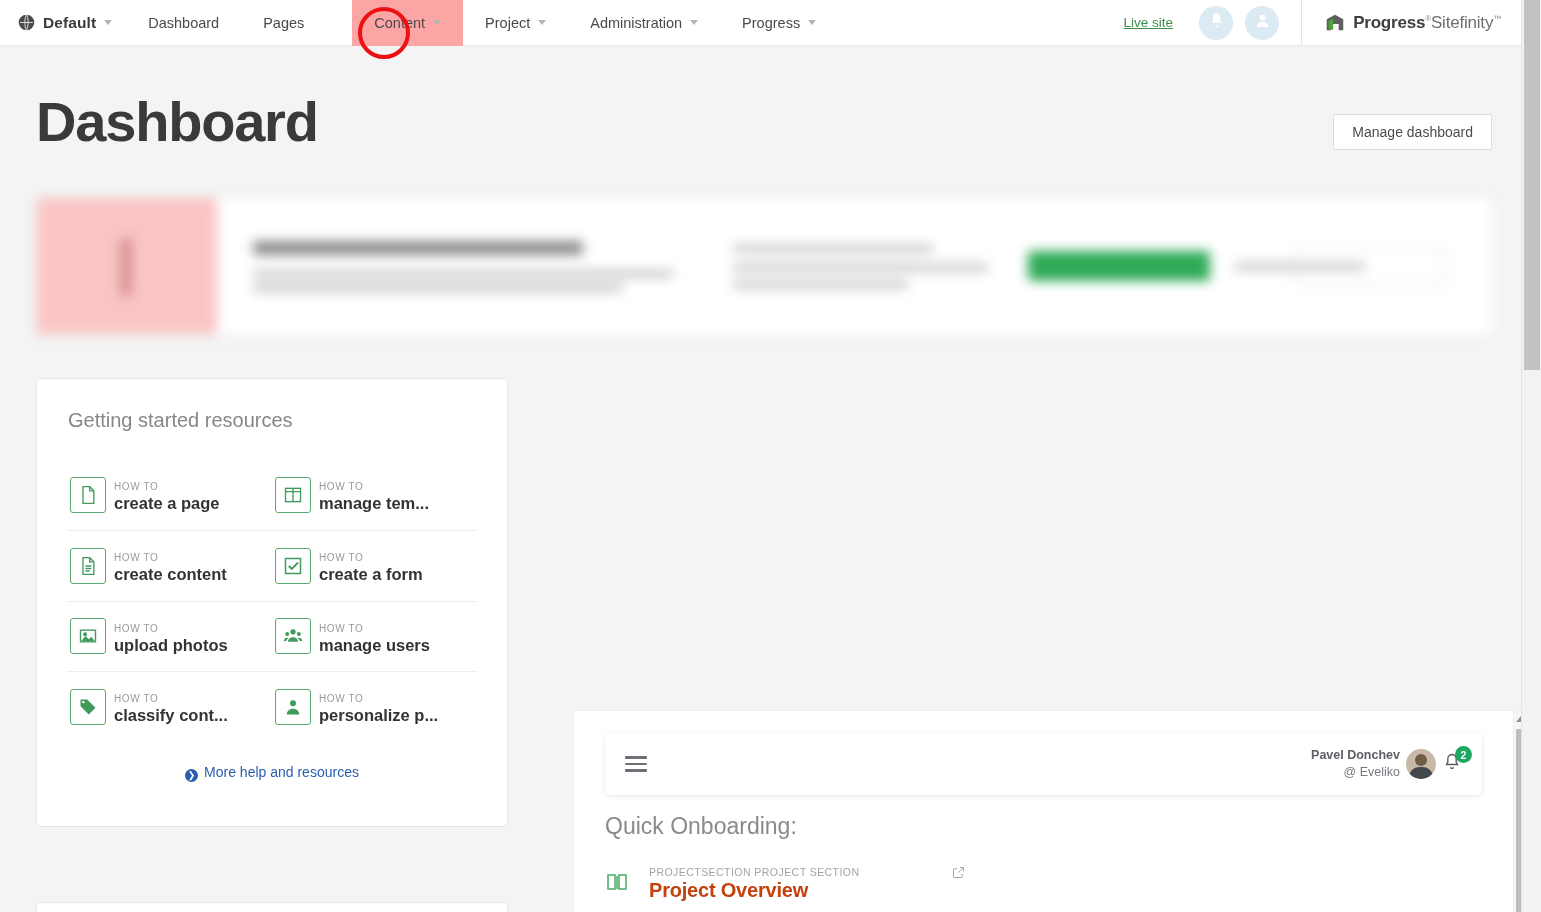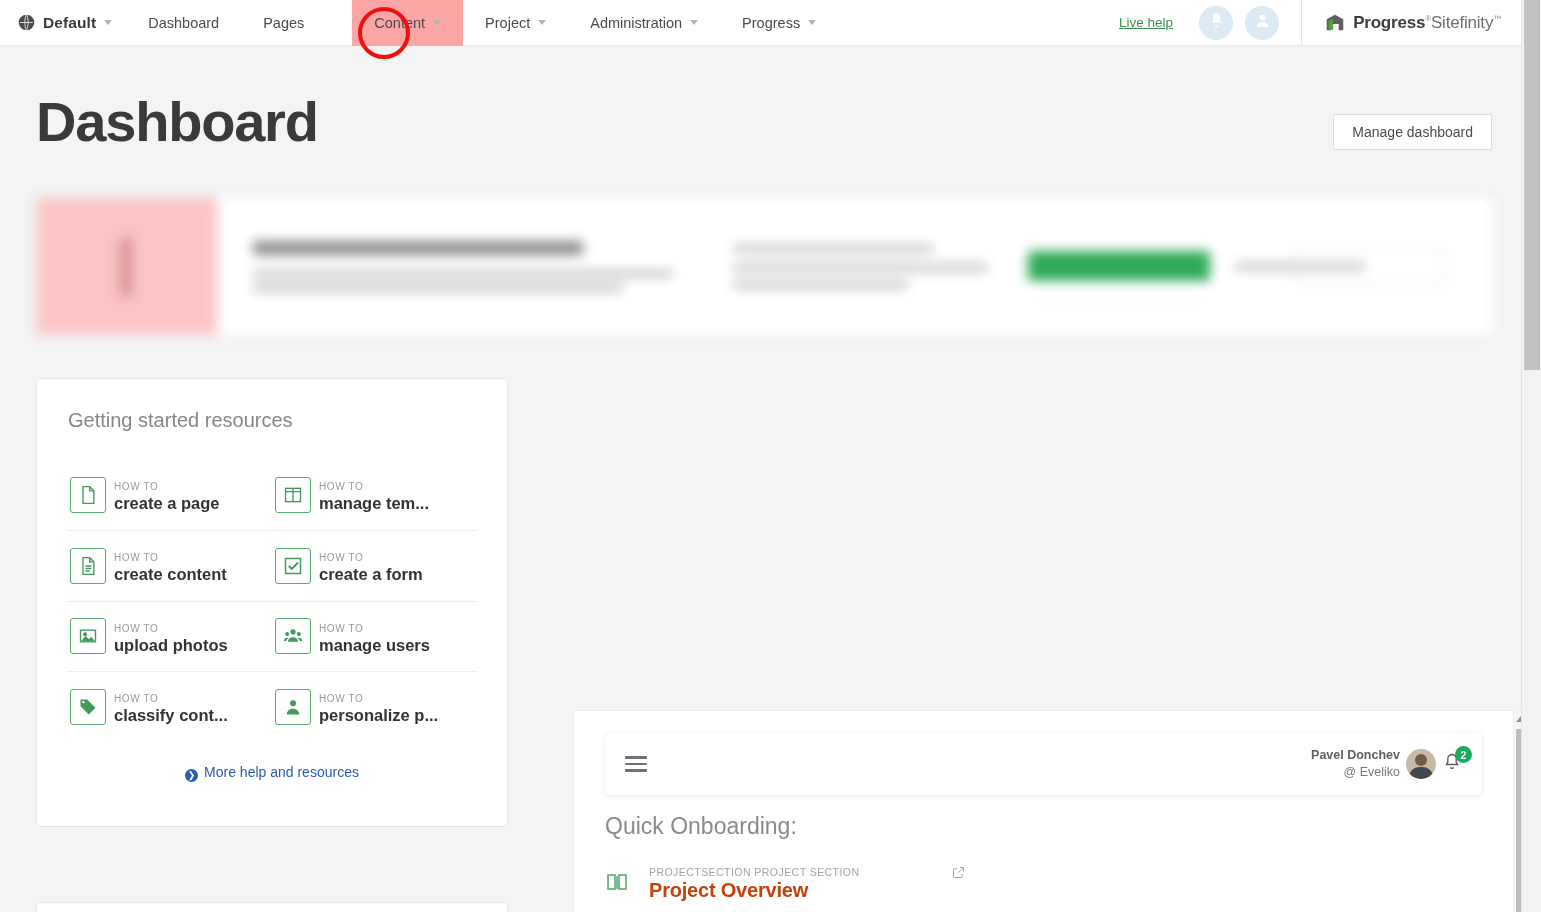--- a/index.html
+++ b/index.html
@@ -277,21 +277,21 @@
         <span>Administration</span>
         <span class="caret"></span>
       </div>
       <div class="nav-item">
         <span>Progress</span>
         <span class="caret"></span>
       </div>
     </div>
 
     <div class="nav-right">
-      <span class="live-site">Live help</span>
+      <span class="live-site">Live site</span>
 
       <div class="circle-btn">
         <span>
           <svg viewBox="0 0 24 24">
               <path d="M12 2a5 5 0 0 0-5 5v4l-2 4h14l-2-4V7a5 5 0 0 0-5-5zm0 20a2.5 2.5 0 0 0 2.5-2.5h-5A2.5 2.5 0 0 0 12 22z"></path>
             </svg>
         </span>
       </div>
 
       <div class="circle-btn">

